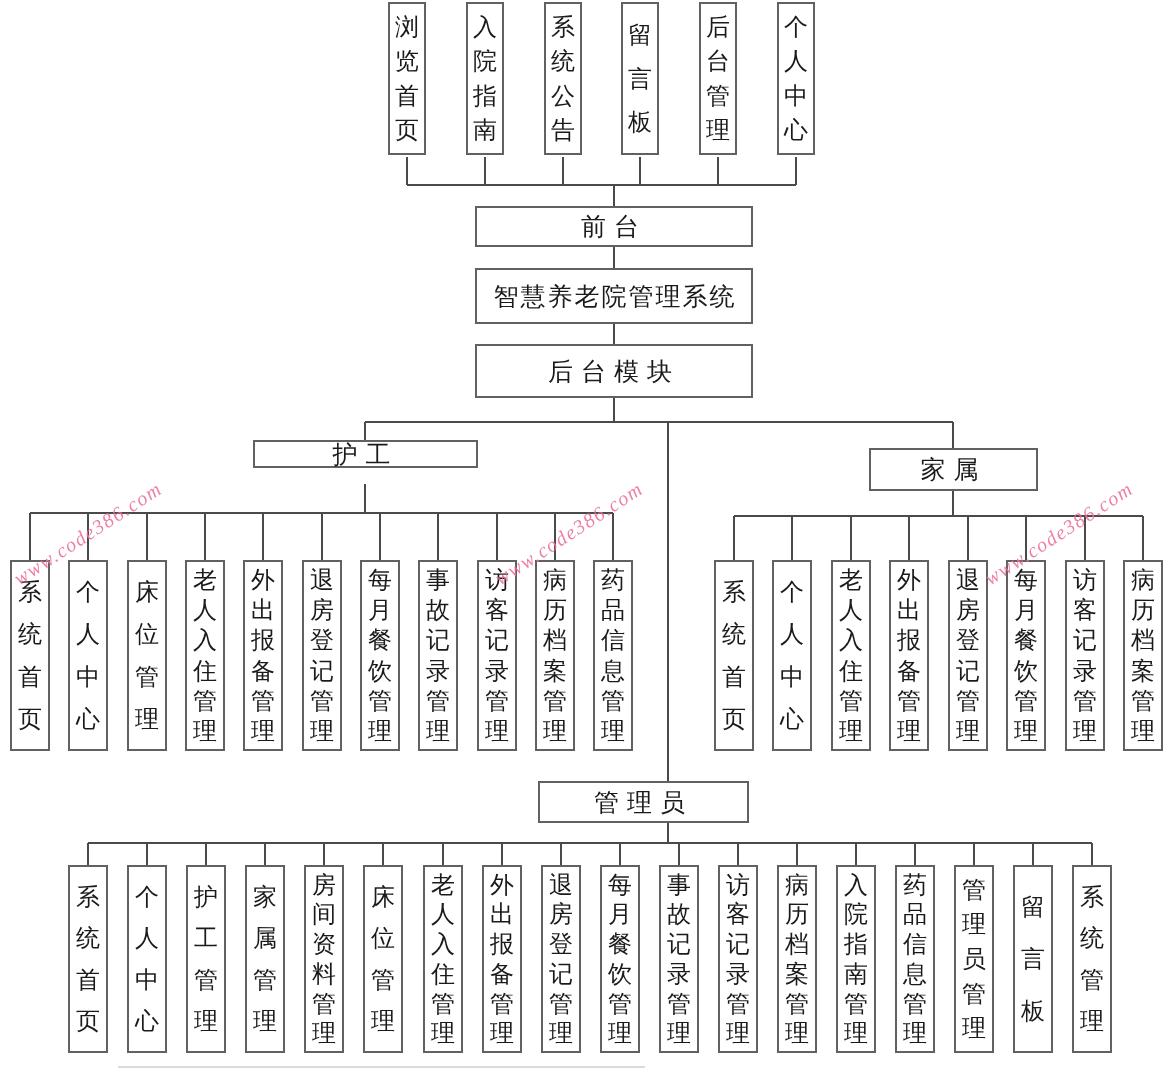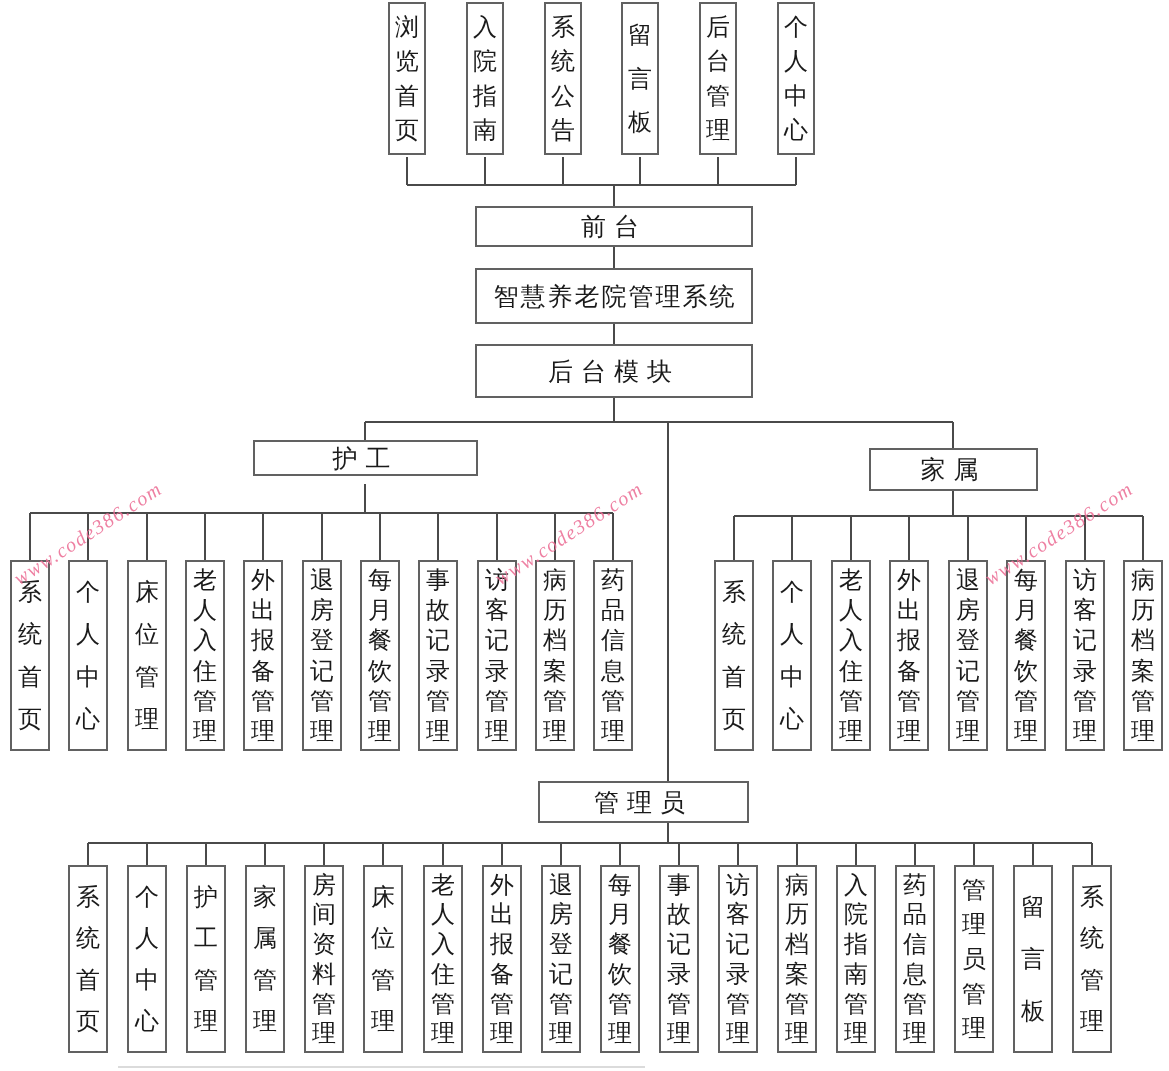--- a/index.html
+++ b/index.html
@@ -85,21 +85,21 @@
       <span class="ch">个</span>
       <span class="ch">人</span>
       <span class="ch">中</span>
       <span class="ch">心</span>
     </div>
 
   <div class="node hnode" style="left:475px;top:206px;width:278px;height:41px">前台</div>
   <div class="node hnode" style="left:475px;top:344px;width:278px;height:54px">后台模块</div>
   <div class="node hnode title" style="left:475px;top:268px;width:278px;height:56px">智慧养老院管理系统</div>
 
-  <div class="node hnode" style="left:253px;top:440px;width:225px;height:36px">护工</div>
+  <div class="node hnode" style="left:253px;top:440px;width:225px;height:28px">护工</div>
   <div class="node hnode" style="left:869px;top:448px;width:169px;height:43px">家属</div>
   <div class="node hnode" style="left:538px;top:781px;width:211px;height:42px">管理员</div>
 
   <div class="node vnode r2" style="left:10px">
       <span class="ch">系</span>
       <span class="ch">统</span>
       <span class="ch">首</span>
       <span class="ch">页</span>
     </div>
   <div class="node vnode r2" style="left:68px">

